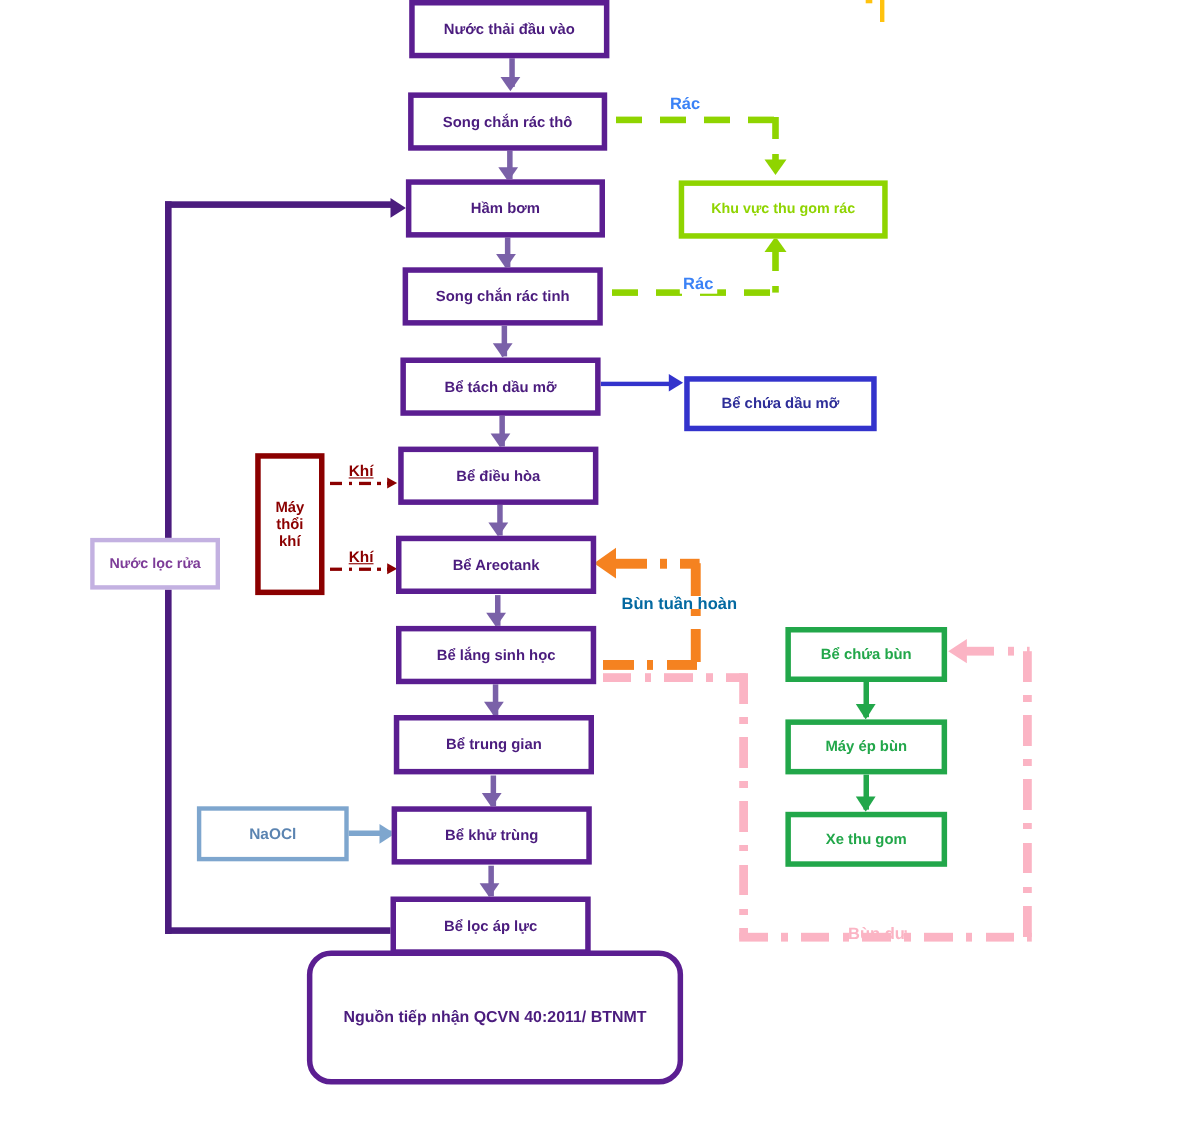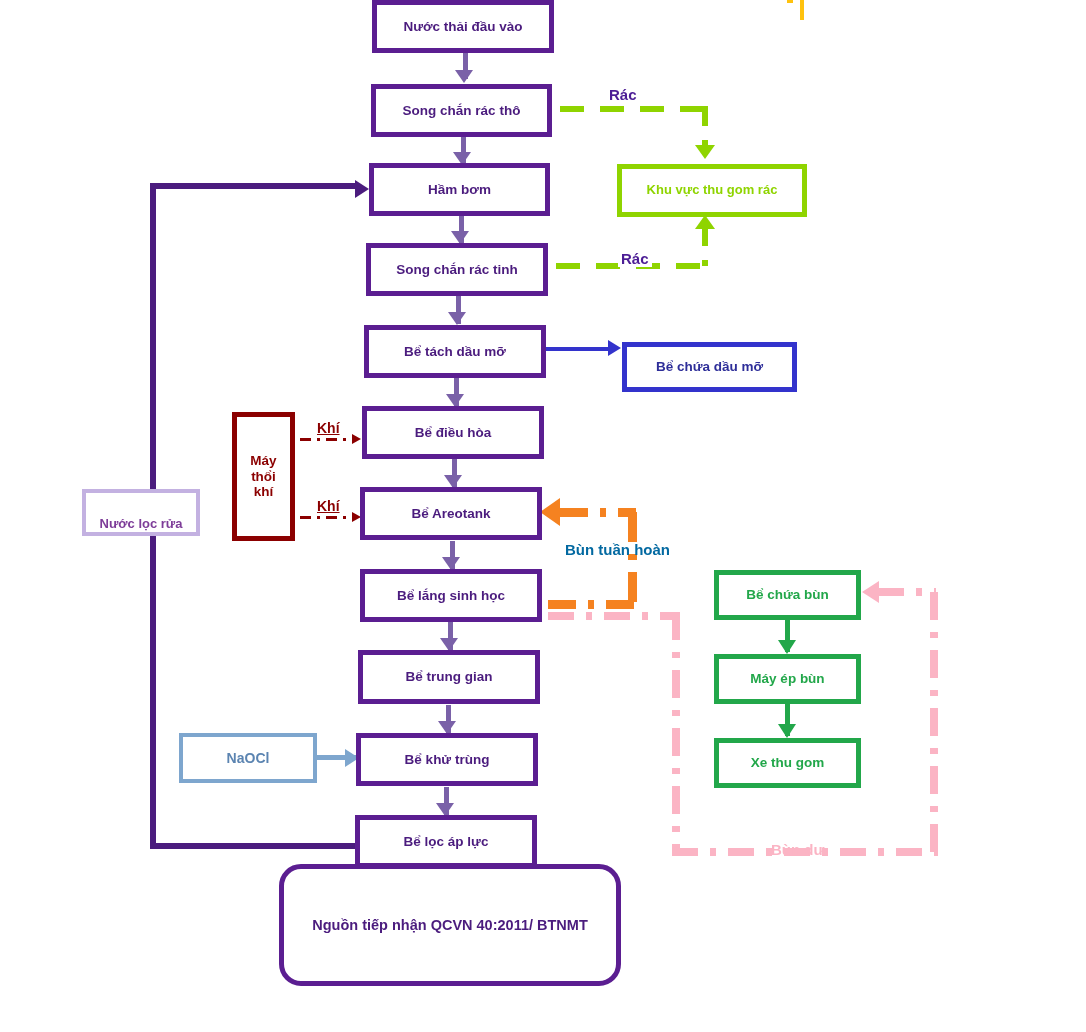--- a/index.html
+++ b/index.html
@@ -206,21 +206,21 @@
   }
 
   .edge-label {
     position: absolute;
     font-weight: bold;
     z-index: 6;
     white-space: nowrap;
     background: #ffffff;
     padding: 0 3px;
   }
-  .lbl-lime  { color: #4c1d95; font-size: 15px; }
+  .lbl-lime  { color: #3b82f6; font-size: 15px; }
   .lbl-red   { color: #8B0000; font-size: 14px; text-decoration: underline; }
   .lbl-orange{ color: #0369a1; font-size: 15px; background: transparent; }
   .lbl-pink  { color: #FBB4C4; font-size: 15px; background: transparent; }
 
   .artifact-yellow {
     position: absolute;
     background: #FFC20E;
     z-index: 1;
   }
 </style>
@@ -369,21 +369,21 @@
   <div class="node n-blue" style="left:622px; top:342px; width:175px; height:50px;">
     <span>Bể chứa dầu mỡ</span>
   </div>
 
   <div class="node n-darkred" style="left:232px; top:412px; width:63px; height:129px;">
     <span>Máy</span>
     <span>thổi</span>
     <span>khí</span>
   </div>
 
-  <div class="node n-lavender" style="left:82px; top:489px; width:118px; height:47px;align-items:flex-end;">
+  <div class="node n-lavender" style="left:82px; top:489px; width:118px; height:47px;">
     <span>Nước lọc rửa</span>
   </div>
 
   <div class="node n-steel" style="left:179px; top:733px; width:138px; height:50px;">
     <span>NaOCl</span>
   </div>
 
   <div class="node n-green" style="left:714px; top:570px; width:147px; height:50px;">
     <span>Bể chứa bùn</span>
   </div>

